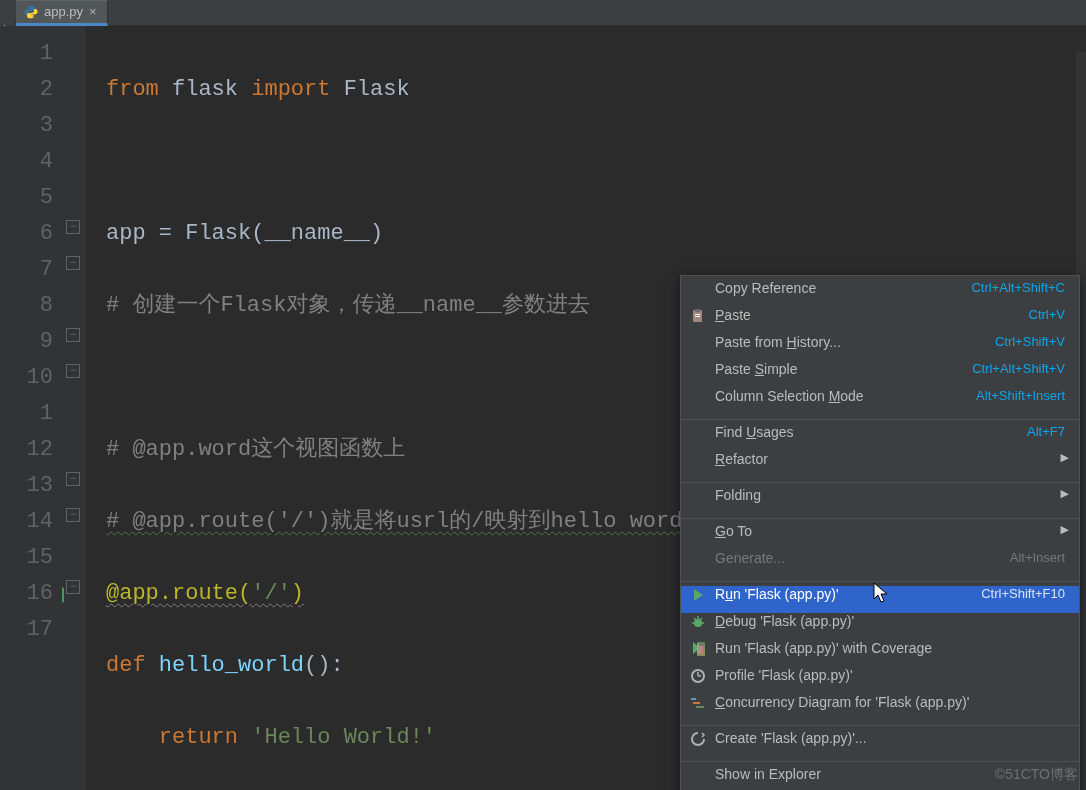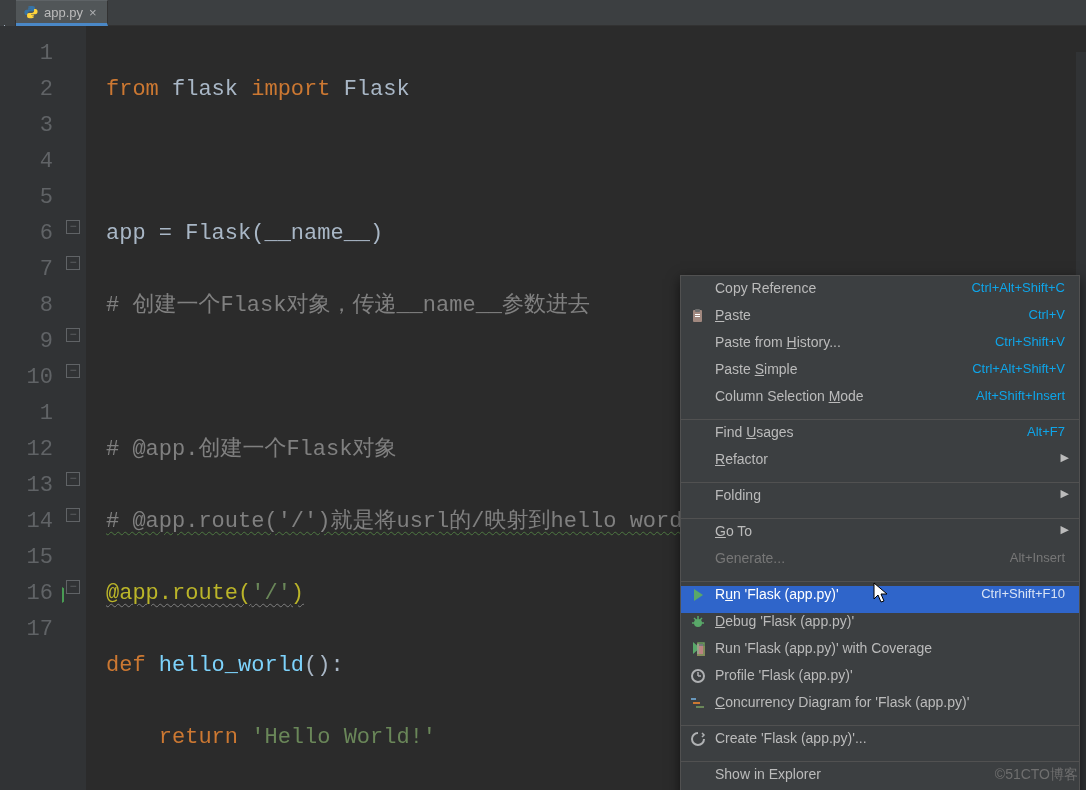--- a/index.html
+++ b/index.html
@@ -1,20 +1,20 @@
 <!DOCTYPE html>
 <html><head>
 <meta charset="utf-8">
 <style>
   * { margin:0; padding:0; box-sizing:border-box; }
   html,body { width:1086px; height:790px; background:#2B2B2B; font-family:"Segoe UI",Arial,sans-serif; overflow:hidden; color:#A9B7C6; }
   .root { width:1086px; height:790px; position:relative; display:flex; flex-direction:column; }
   .left-stub { position:absolute; left:0; top:20px; width:16px; height:18px; background:#3C3F41; color:#A9B7C6; font-size:11px; line-height:18px; text-align:center; border-right:1px solid #323232; }
   
-  .tabbar { height:26px; background:#3C3F41; display:flex; align-items:flex-start; border-bottom:1px solid #323232; padding-left:16px; }
+  .tabbar { height:26px; background:#3C3F41; display:flex; align-items:center; border-bottom:1px solid #323232; padding-left:16px; }
   .tab { height:26px; display:flex; align-items:center; gap:6px; padding:0 10px 0 8px; background:#515658; color:#BBBBBB; font-size:13px; border-top:1px solid #5E6366; border-right:1px solid #323232;}
   .tab.active { background:#515658; border-bottom:3px solid #4A88C7; height:26px;}
   .tab-close { font-size:13px; color:#AFB1B3; cursor:pointer; }
   .python-icon { width:14px; height:14px; }
   
   .editor { flex:1; display:flex; background:#2B2B2B; font-family:Consolas,"Courier New",monospace; font-size:22px; line-height:36px; position:relative; }
   .gutter { width:64px; background:#313335; color:#606366; text-align:right; padding:10px 10px 0 0; user-select:none; border-right:1px solid #313335;}
   .gutter .ln { height:36px; }
   .fold-col { width:22px; background:#313335; padding-top:10px; position:relative;}
   .fold-mark { position:absolute; left:2px; width:14px; height:14px; border:1px solid #606366; background:#313335; color:#606366; font-size:12px; line-height:12px; text-align:center; }
@@ -92,21 +92,21 @@
       <div class="fold-mark" style="top:482px;">−</div>
       <div class="fold-mark" style="top:554px;">−</div>
     </div>
 
     <div class="code">
 <div class="codeline"><span class="kw">from</span> <span class="ident">flask</span> <span class="kw">import</span> <span class="ident">Flask</span></div>
 <div class="codeline"></div>
 <div class="codeline"><span class="ident">app </span><span class="ident">= Flask(__name__)</span></div>
 <div class="codeline"><span class="cmt"># 创建一个Flask对象，传递__name__参数进去</span></div>
 <div class="codeline"></div>
-<div class="codeline"><span class="cmt"># @app.创建一个Flask对象</span></div>
+<div class="codeline"><span class="cmt"># @app.word这个视图函数上</span></div>
 <div class="codeline"><span class="cmt gwavy"># @app.route('/')就是将usrl的/映射到hello word这个视图函数上</span></div>
 <div class="codeline"><span class="deco wavy">@app.route(</span><span class="str wavy">'/'</span><span class="deco wavy">)</span></div>
 <div class="codeline"><span class="kw">def </span><span class="func">hello_world</span><span class="ident">():</span></div>
 <div class="codeline">    <span class="kw">return </span><span class="str">'Hello World!'</span></div>
 
 
 
 
 
 

